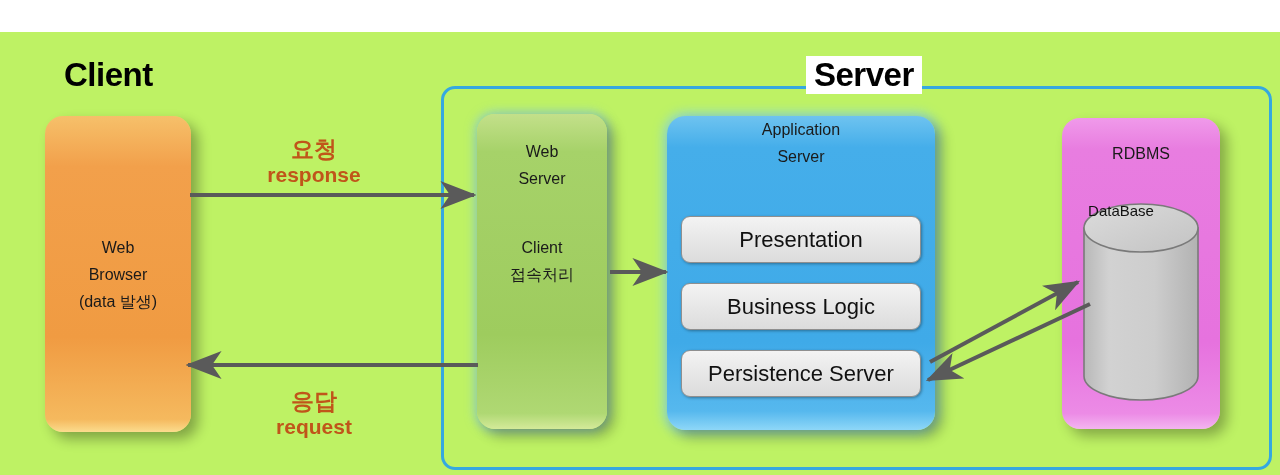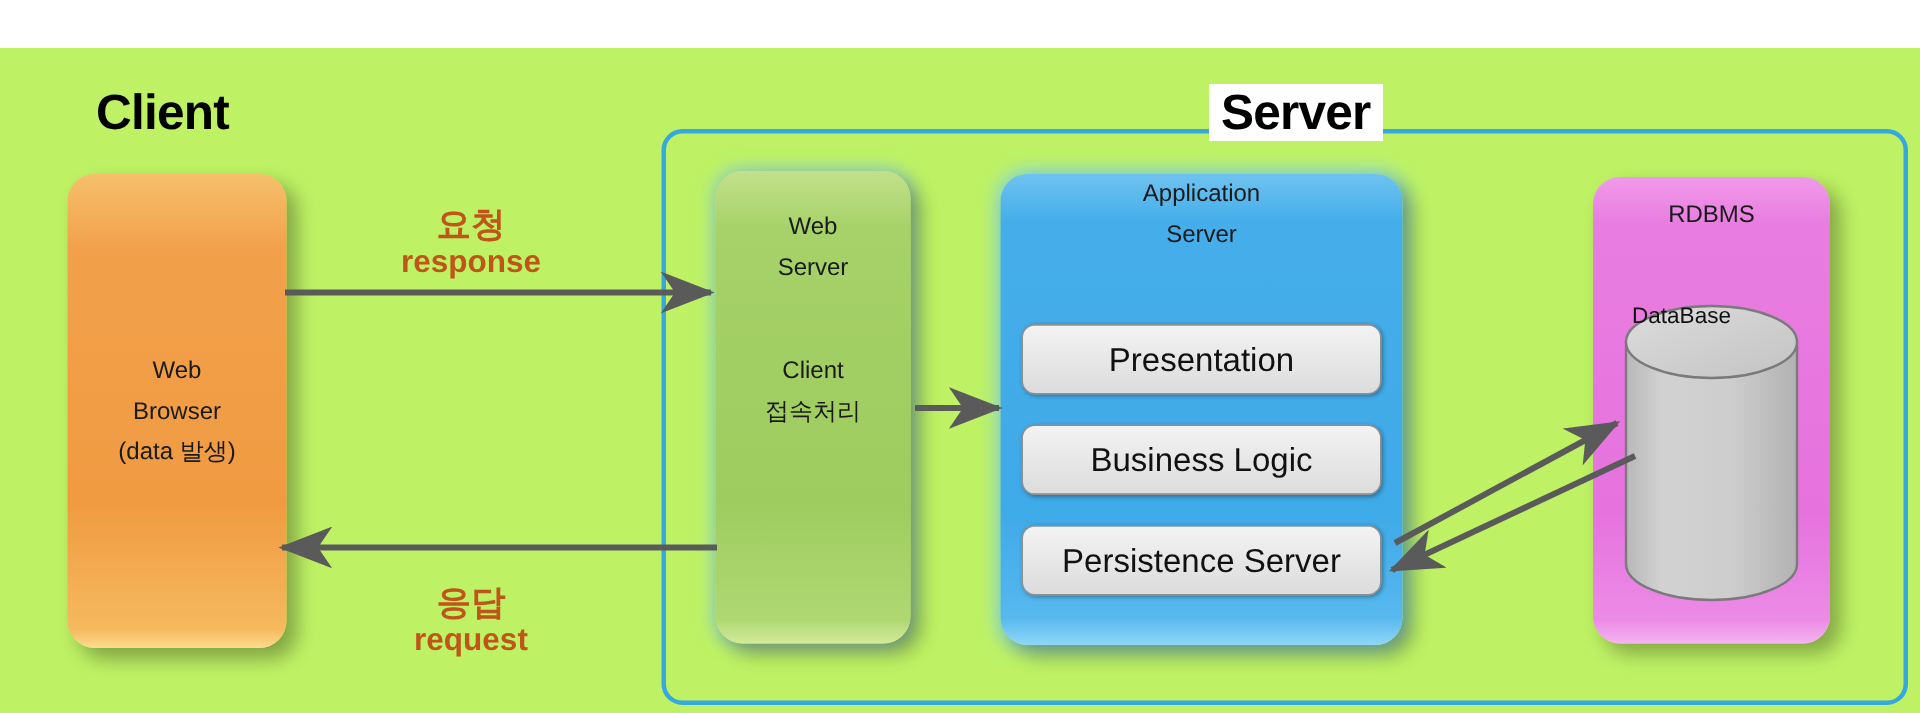--- a/index.html
+++ b/index.html
@@ -129,21 +129,21 @@
   #layer-persistence  { top: 234px; }
 
   
   #rdbms {
     left: 1062px;
     top: 86px;
     width: 158px;
     height: 311px;
     background: linear-gradient(180deg,#F09AEA 0%,#E87DE0 10%,#E672DE 72%,#EC8BE6 95%,#F4B5F0 100%);
     box-shadow: 7px 7px 13px rgba(0,0,0,0.30);
-    padding-top: 12px;
+    padding-top: 22px;
   }
   #database-cylinder {
     position: absolute;
     left: 20px;
     top: 84px;
     width: 118px;
     height: 200px;
   }
   #database-label {
     position: absolute;

